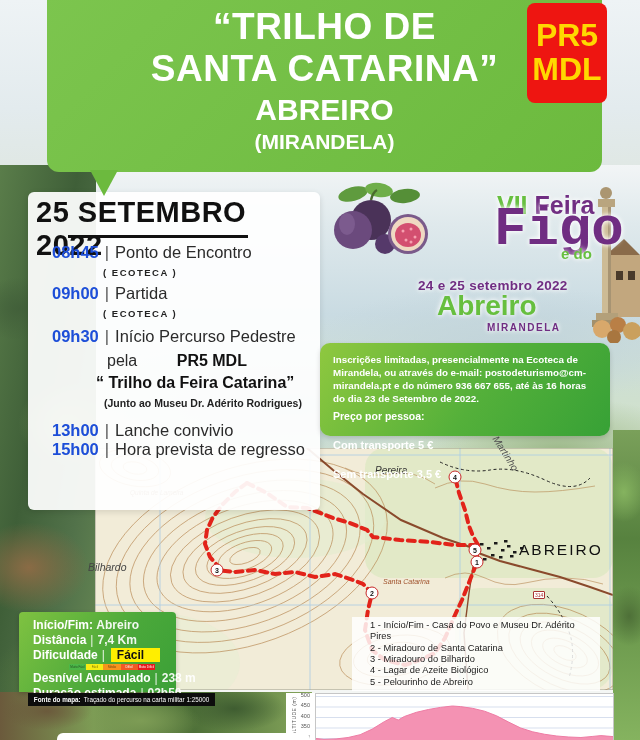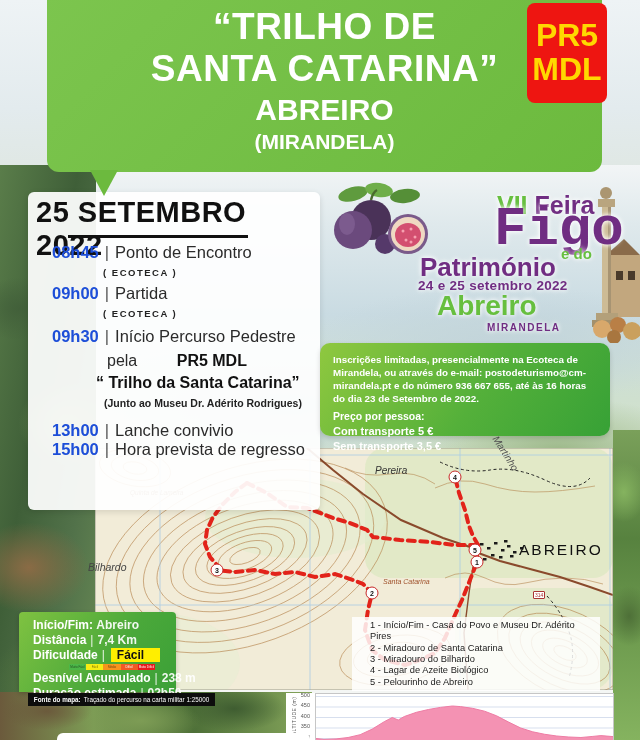--- a/index.html
+++ b/index.html
@@ -80,21 +80,21 @@
   #fair-abreiro{left:437px;top:290px;font-size:28px;}
   #fair-mirandela{left:487px;top:322px;font-size:10px;letter-spacing:1.5px;}
   #figs-art,#pillory-art,#driedfigs-art{position:absolute;z-index:3;}
 
   
   #regbox{position:absolute;left:320px;top:343px;width:290px;height:93px;z-index:4;
     background:linear-gradient(125deg,#8fc83f,#54b03a 55%,#37a136);border-radius:10px;
     color:#fff;padding:10px 13px;box-sizing:border-box;box-shadow:0 2px 5px rgba(0,0,0,.15);}
   #regbox .para{font-size:9.8px;font-weight:700;line-height:1.33;}
   #regbox .price-label{font-size:10.5px;font-weight:800;margin-top:5px;}
-  #regbox .price{font-size:11px;font-weight:800;margin-top:3px;}
+  #regbox .price{font-size:11px;font-weight:800;margin-top:17px;}
 
   
   #map-wrap{position:absolute;left:95px;top:448px;width:518px;height:242px;z-index:2;}
   #map-svg{position:absolute;left:0;top:0;}
   .map-label{position:absolute;z-index:3;white-space:nowrap;}
   #lbl-quinta{left:35px;top:41px;font-size:6.5px;font-style:italic;color:#8a6d4f;}
   #lbl-pereira{left:280px;top:17px;font-size:10px;font-style:italic;color:#333;}
   #lbl-bilhardo{left:-7px;top:113px;font-size:10.5px;font-style:italic;color:#444;}
   #lbl-santacatarina{left:288px;top:130px;font-size:7px;font-style:italic;color:#a0522d;}
   #lbl-abreiro{left:424px;top:93px;font-size:15.5px;color:#111;letter-spacing:2px;font-weight:500;}
@@ -170,21 +170,21 @@
     <span class="t">09h00</span><span class="sep">|</span><span>Partida</span>
   </div>
   <div class="sched-sub" style="left:103px;top:308px">( ECOTECA )</div>
 
   <div class="sched-row" style="top:327px">
     <span class="t">09h30</span><span class="sep">|</span><span>Início Percurso Pedestre</span>
   </div>
   <div class="sched-line2" style="top:352px">
     <span>pela </span><b>PR5 MDL</b>
   </div>
-  <div class="sched-line3" style="top:374px">“ Trilho da Santa Catarina”</div>
+  <div class="sched-line3" style="top:374px">“ Trilho da Feira Catarina”</div>
   <div class="sched-sub3" style="top:397px">(Junto ao Museu Dr. Adérito Rodrigues)</div>
 
   <div class="sched-row" style="top:421px">
     <span class="t">13h00</span><span class="sep">|</span><span>Lanche convivio</span>
   </div>
   <div class="sched-row" style="top:440px">
     <span class="t">15h00</span><span class="sep">|</span><span>Hora prevista de regresso</span>
   </div>
 
   <svg id="figs-art" style="left:323px;top:182px" width="142" height="86" viewBox="0 0 142 86">
@@ -225,21 +225,20 @@
     <circle cx="40" cy="16" r="9" fill="#caa05e"></circle>
       <circle cx="22" cy="22" r="7" fill="#a8763f"></circle>
   </svg>
 
   <div class="fair" id="fair-row1">
     <span class="fgreen">VII</span>
     <span class="purple">Feira</span>
   </div>
   <div class="fair purple" id="fair-figo">Figo</div>
   <div class="fair fgreen" id="fair-edo">e do</div>
-  <div class="fair purple" id="fair-patrimonio">Património</div>
   <div class="fair purple" id="fair-dates">24 e 25 setembro 2022</div>
   <div class="fair fgreen" id="fair-abreiro">Abreiro</div>
   <div class="fair purple" id="fair-mirandela">MIRANDELA</div>
 
   <div id="regbox">
     <div class="para">Inscrições limitadas, presencialmente na Ecoteca de Mirandela, ou através do e-mail: postodeturismo@cm-mirandela.pt e do número 936 667 655, até às 16 horas do dia 23 de Setembro de 2022.</div>
     <div class="price-label">Preço por pessoa:</div>
     <div class="price">Com transporte 5 €</div>
     <div class="price">Sem transporte 3,5 €</div>
   </div>

